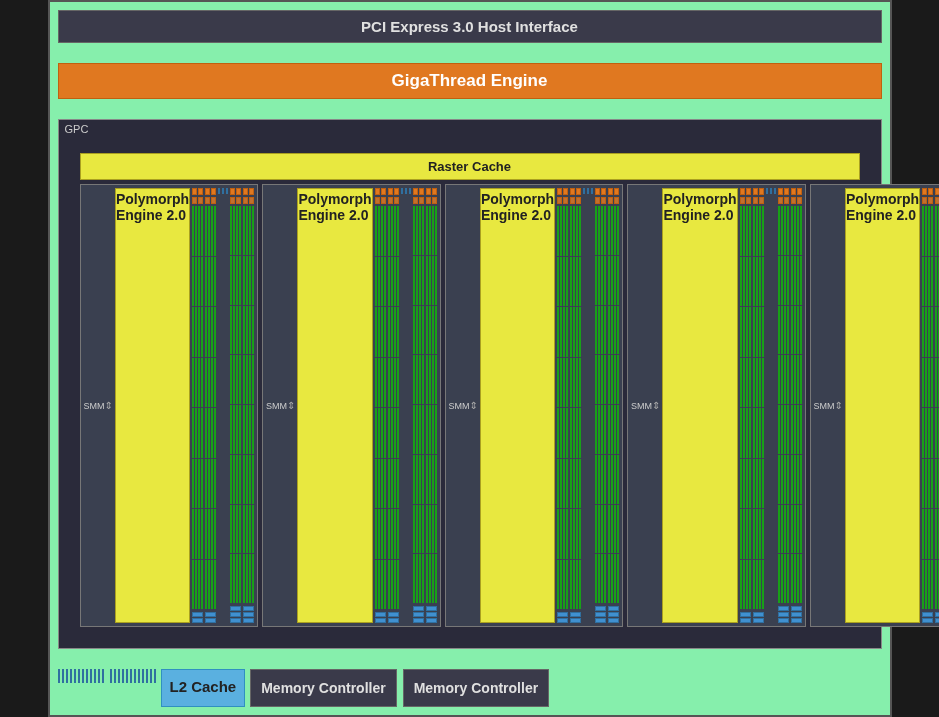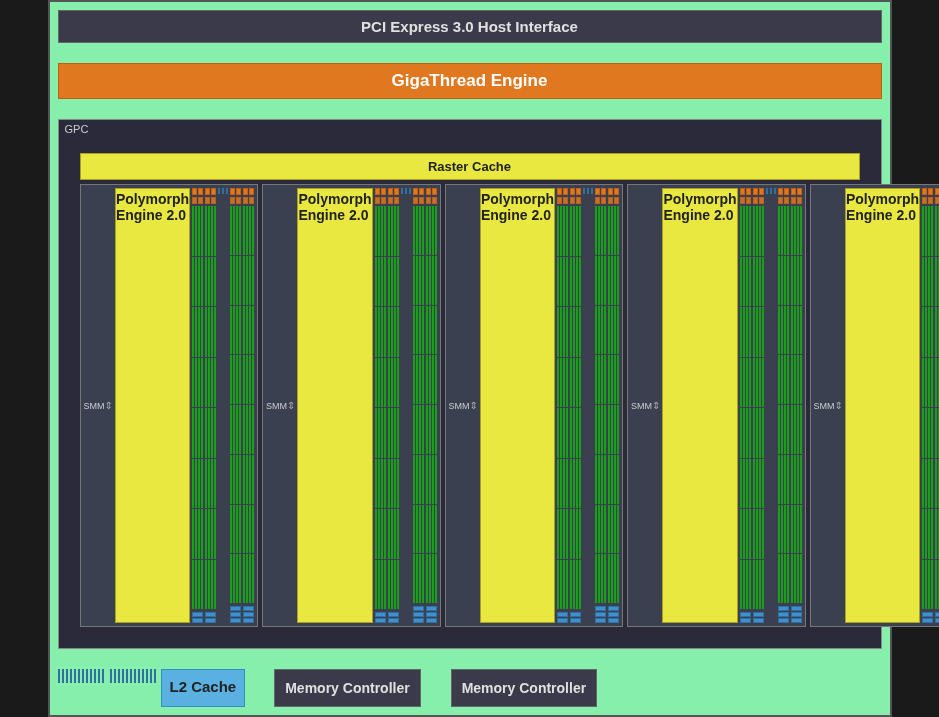--- a/index.html
+++ b/index.html
@@ -201,21 +201,20 @@
     }
     .mem-ctrl {
       flex: 1;
       background: #3a3a4a;
       border: 1.5px solid #666;
       text-align: center;
       padding: 10px;
       color: #e0e0e0;
       font-size: 14px;
       font-weight: bold;
-      margin-left: 24px;
     }
   </style>
 </head>
 <body>
 
 <div class="diagram">
 
   <div class="pci-bar">
     <span>PCI Express 3.0 Host Interface</span>
   </div>

